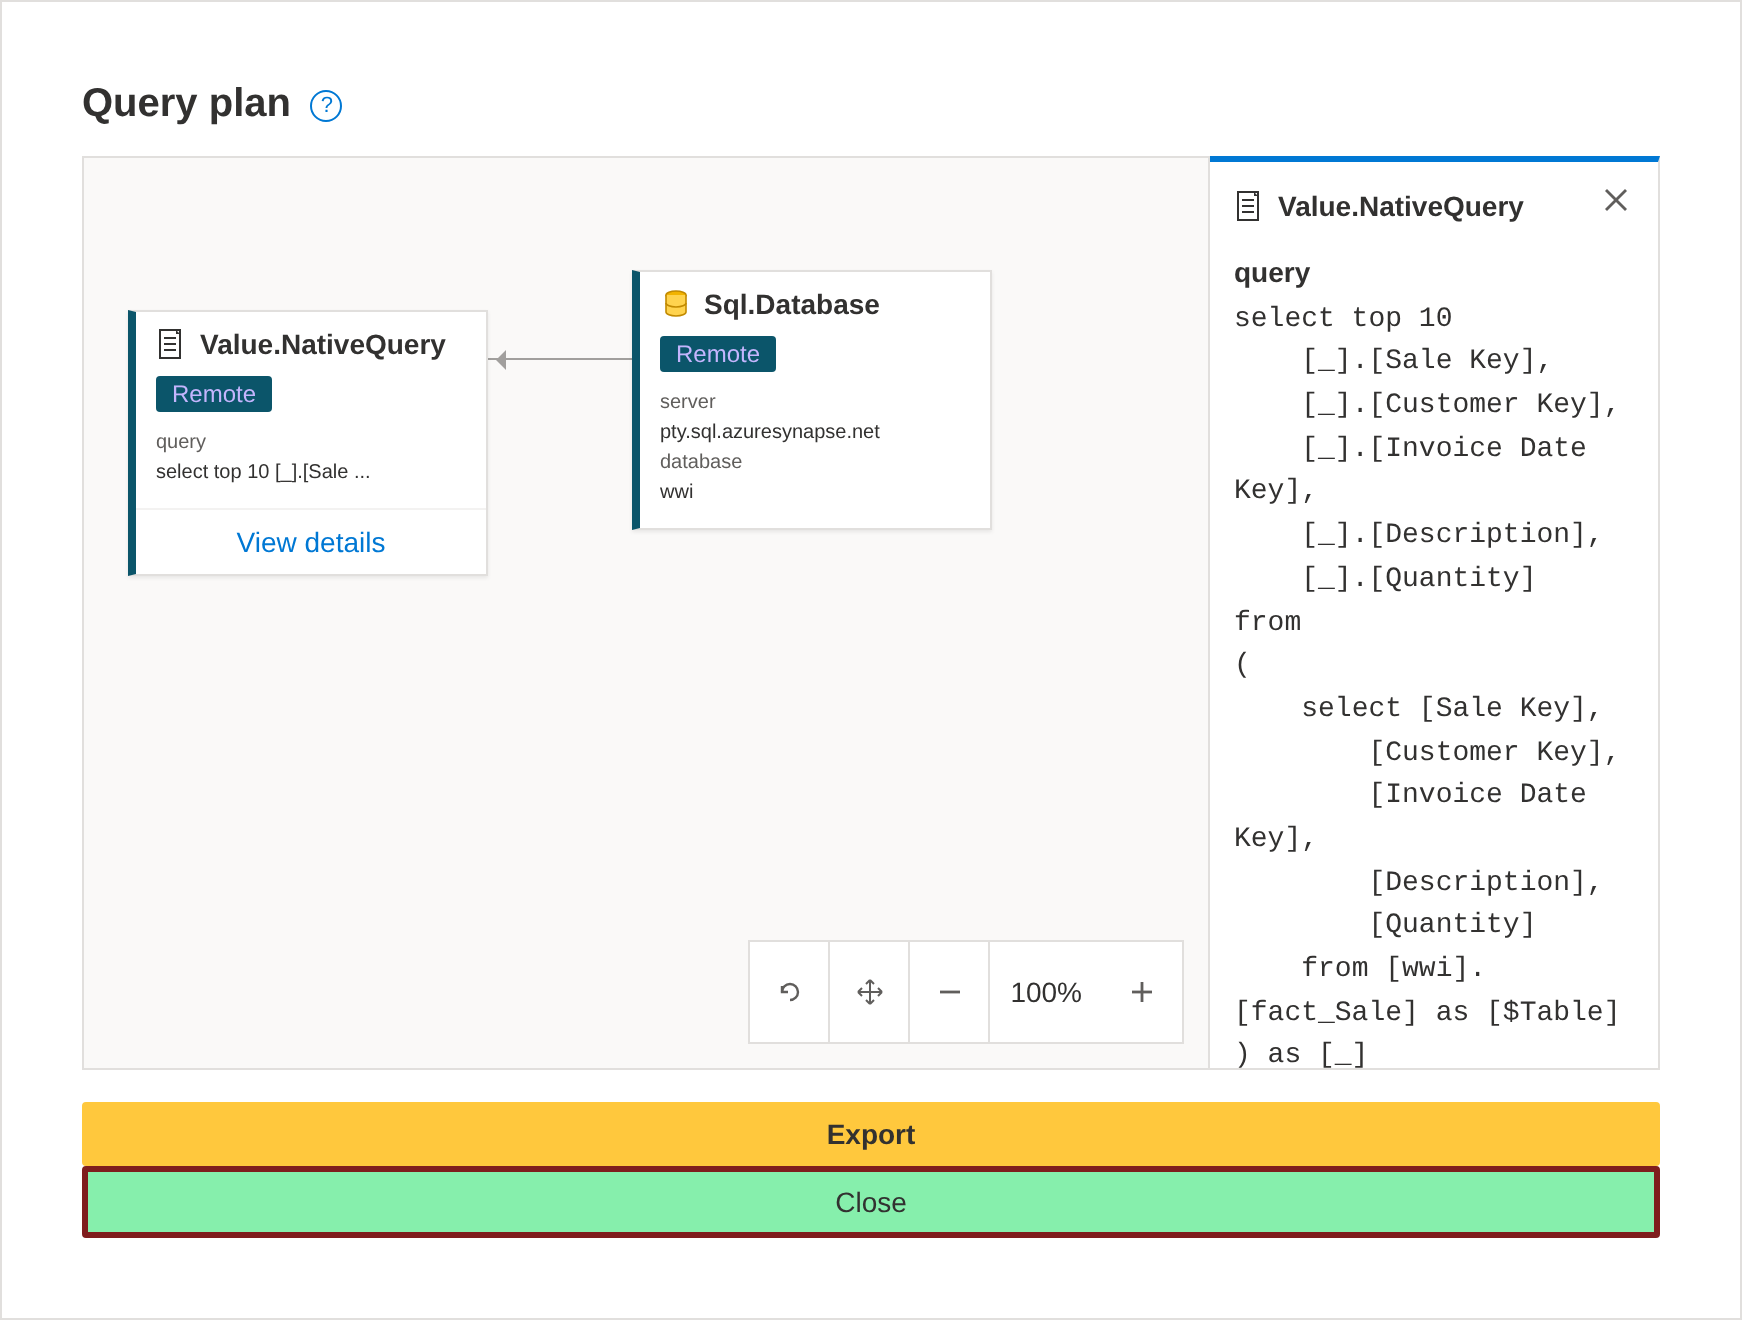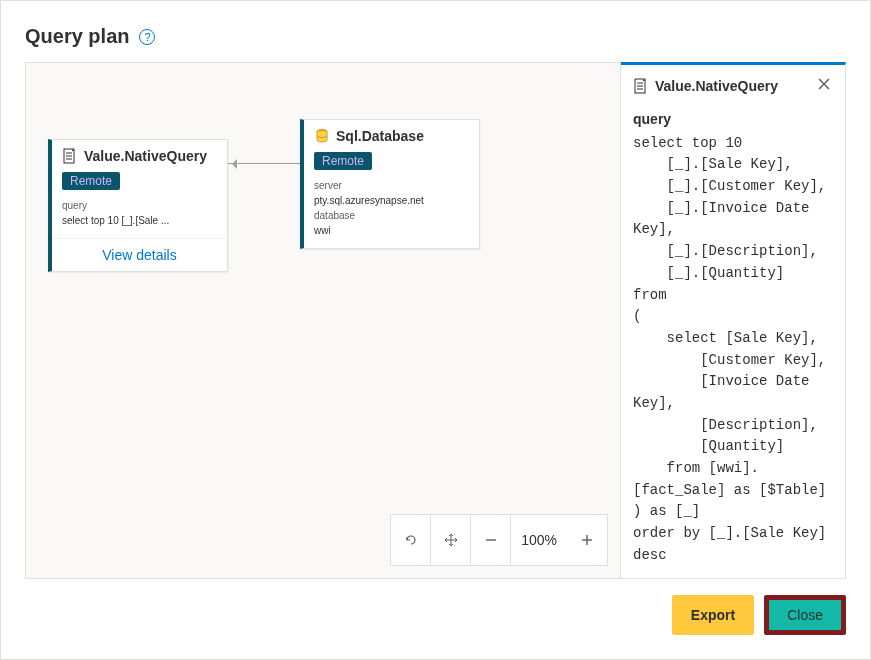--- a/index.html
+++ b/index.html
@@ -7,21 +7,21 @@
     margin: 0;
     font-family: "Segoe UI", -apple-system, sans-serif;
     font-size: 14px;
     color: #323130;
     background: #fff;
   }
   .dialog {
     width: 871px;
     height: 660px;
     border: 1px solid #e1dfdd;
-    padding: 24px;
+    padding: 40px;
     display: flex;
     flex-direction: column;
   }
   .header {
     display: flex;
     align-items: center;
     gap: 10px;
     margin-bottom: 14px;
   }
   .header h1 {
@@ -165,39 +165,39 @@
     font-weight: 600;
     margin-bottom: 2px;
   }
   .details-body .code {
     white-space: pre-wrap;
     font-family: Liberation Mono, monospace;
   }
   .footer {
     display: flex;
     justify-content: flex-end;
-    gap: 10px;
     padding-top: 16px;
+    flex-direction: column;
   }
   .footer button {
     font-family: inherit;
     font-size: 14px;
     padding: 7px 18px;
     border-radius: 2px;
     cursor: pointer;
   }
   .btn-primary {
     background: #ffc83d;
     border: 1px solid #ffc83d;
     color: #323130;
     font-weight: 600;
   }
   .btn-secondary {
-    background: #14b8a6;
-    border: 5px solid #7f1d1d;
+    background: #86efac;
+    border: 3px solid #7f1d1d;
     color: #323130;
   }
 </style>
 </head>
 <body>
 
 <div class="dialog">
 
   <div class="header">
     <h1>Query plan</h1>

